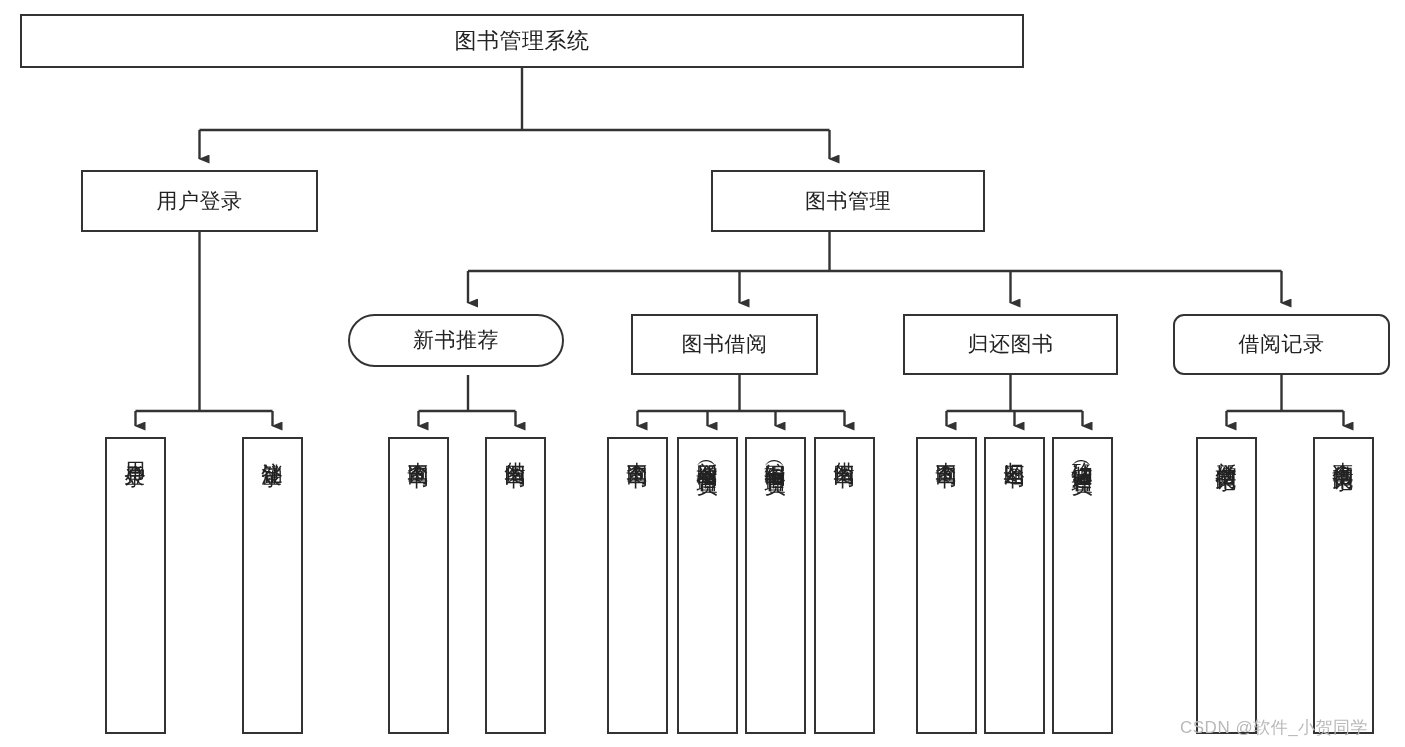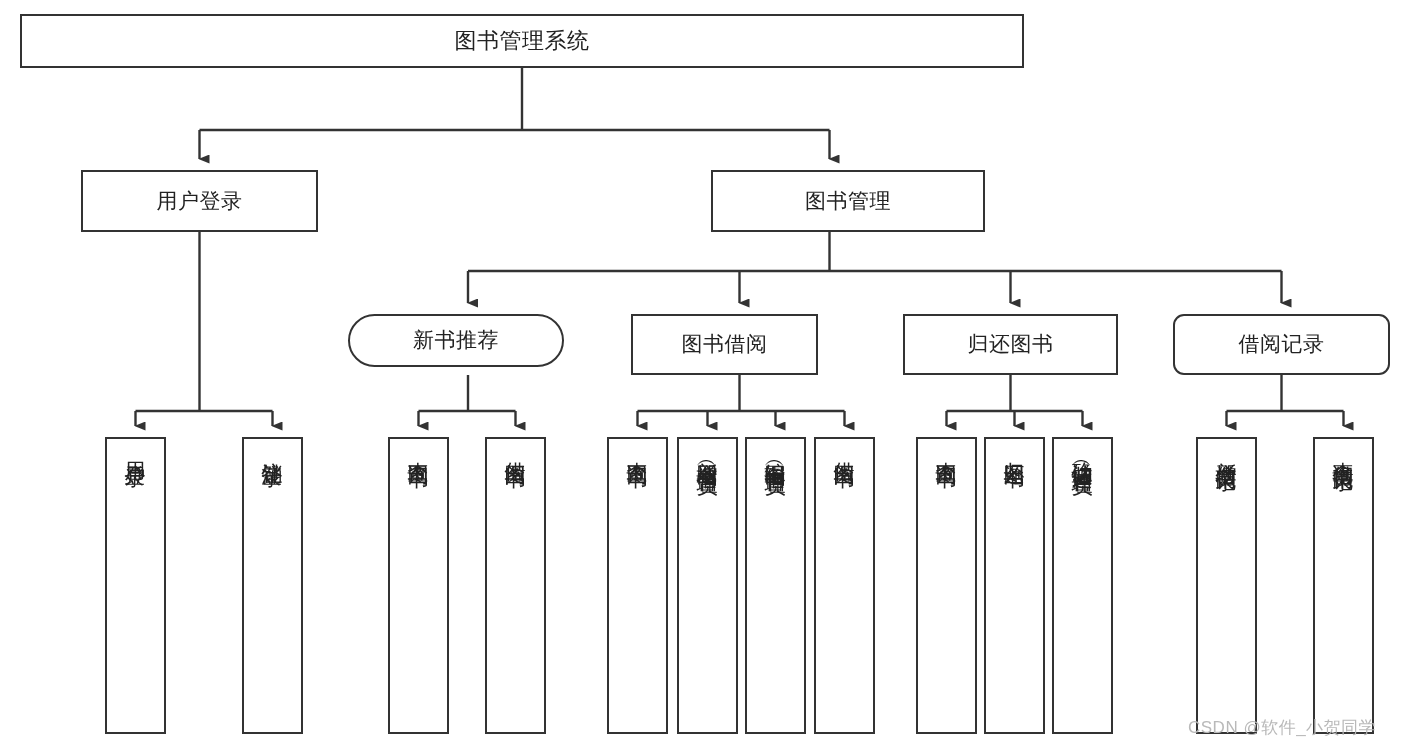--- a/index.html
+++ b/index.html
@@ -175,15 +175,15 @@
         <span class="lbl">确认归还（管理员）</span>
       </div>
       <div class="node vertical" style="left: 1196px; top: 437px; width: 61px; height: 297px;">
         <span class="lbl">新增借阅记录</span>
       </div>
       <div class="node vertical" style="left: 1313px; top: 437px; width: 61px; height: 297px;">
         <span class="lbl">查询借阅记录</span>
       </div>
     </div>
 
-  <div class="watermark" style="left: 1180px; top: 716px; margin-left: 8px;">CSDN @软件_小贺同学</div>
+  <div class="watermark" style="left: 1180px; top: 716px;">CSDN @软件_小贺同学</div>
 
 </div>
 
 </body></html>

